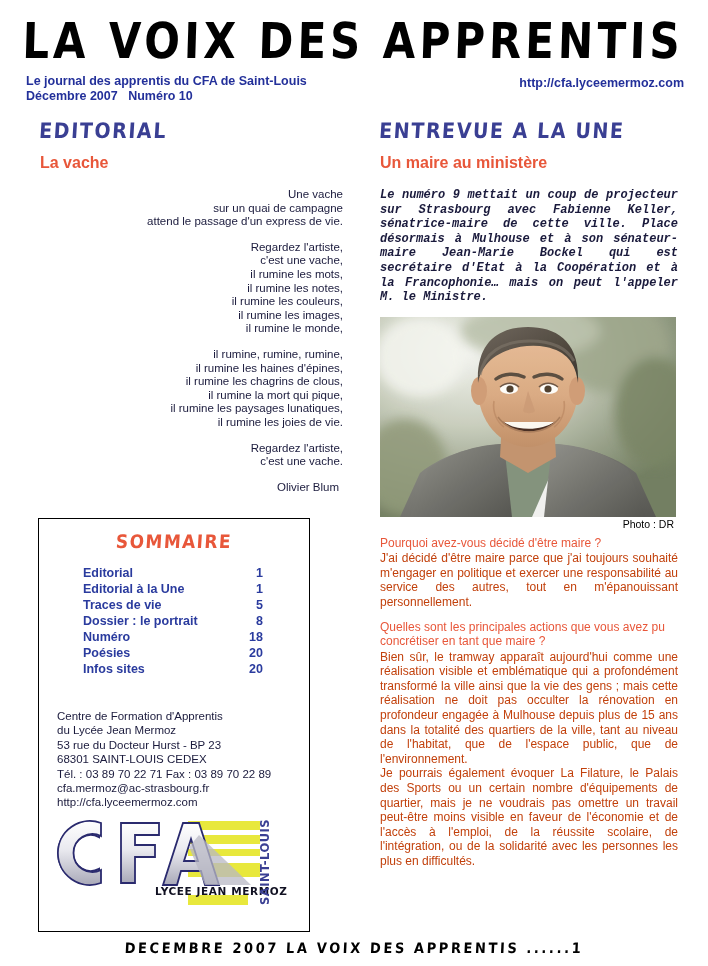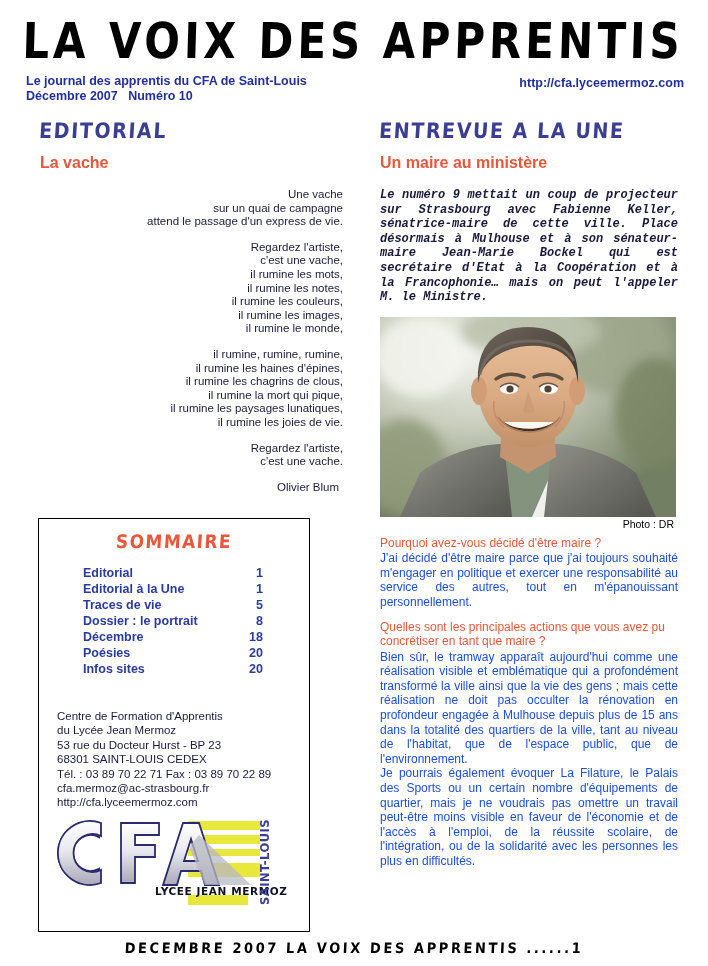--- a/index.html
+++ b/index.html
@@ -187,21 +187,21 @@
     font-size: 12px;
     font-weight: normal;
     color: #e8573a;
     line-height: 14.5px;
     margin: 6px 0 1px 2px;
   }
   .qa-a {
     font-size: 12px;
     line-height: 14.6px;
     text-align: justify;
-    color: #1d4ed8;
+    color: #c2410c;
     margin: 0 0 10px 2px;
   }
   .qa-a.tight { margin-bottom: 0; }
 
   
   .footer {
     position: absolute;
     left: 0;
     bottom: 10px;
     width: 708px;
@@ -273,21 +273,21 @@
       </div>
       <div class="sommaire-row">
         <span class="label">Traces de vie</span>
         <span class="page">5</span>
       </div>
       <div class="sommaire-row">
         <span class="label">Dossier : le portrait</span>
         <span class="page">8</span>
       </div>
       <div class="sommaire-row">
-        <span class="label">Décembre</span>
+        <span class="label">Numéro</span>
         <span class="page">18</span>
       </div>
       <div class="sommaire-row">
         <span class="label">Poésies</span>
         <span class="page">20</span>
       </div>
       <div class="sommaire-row">
         <span class="label">Infos sites</span>
         <span class="page">20</span>
       </div>

